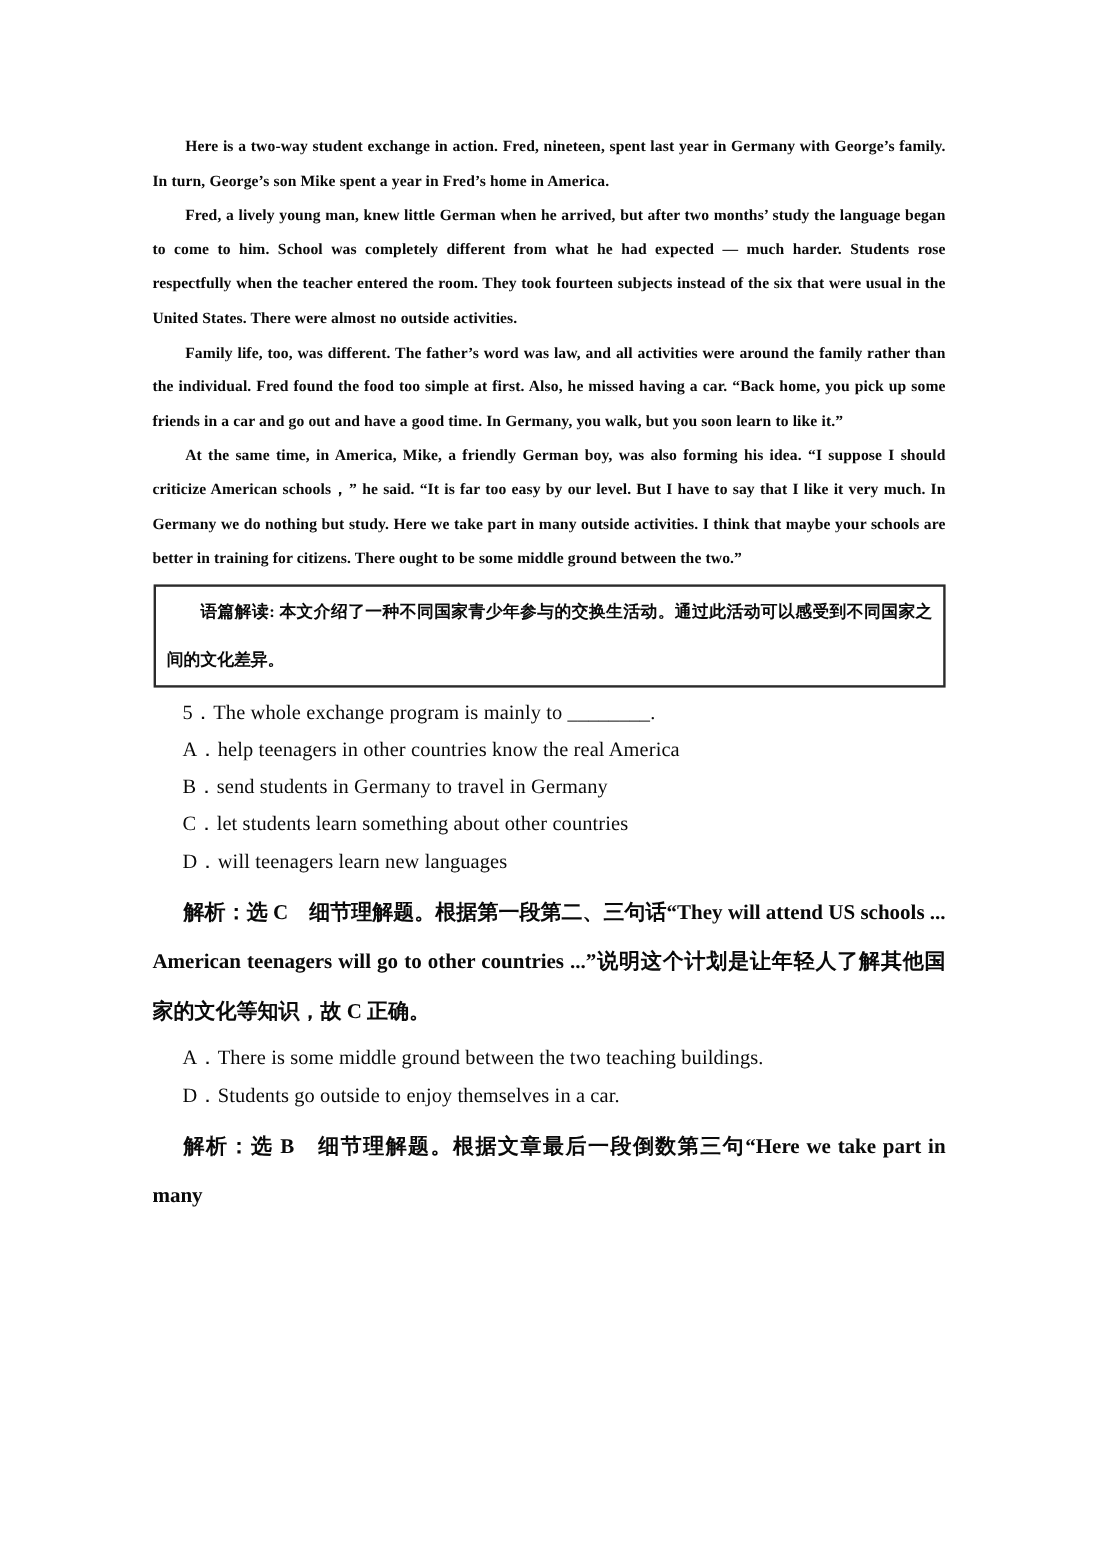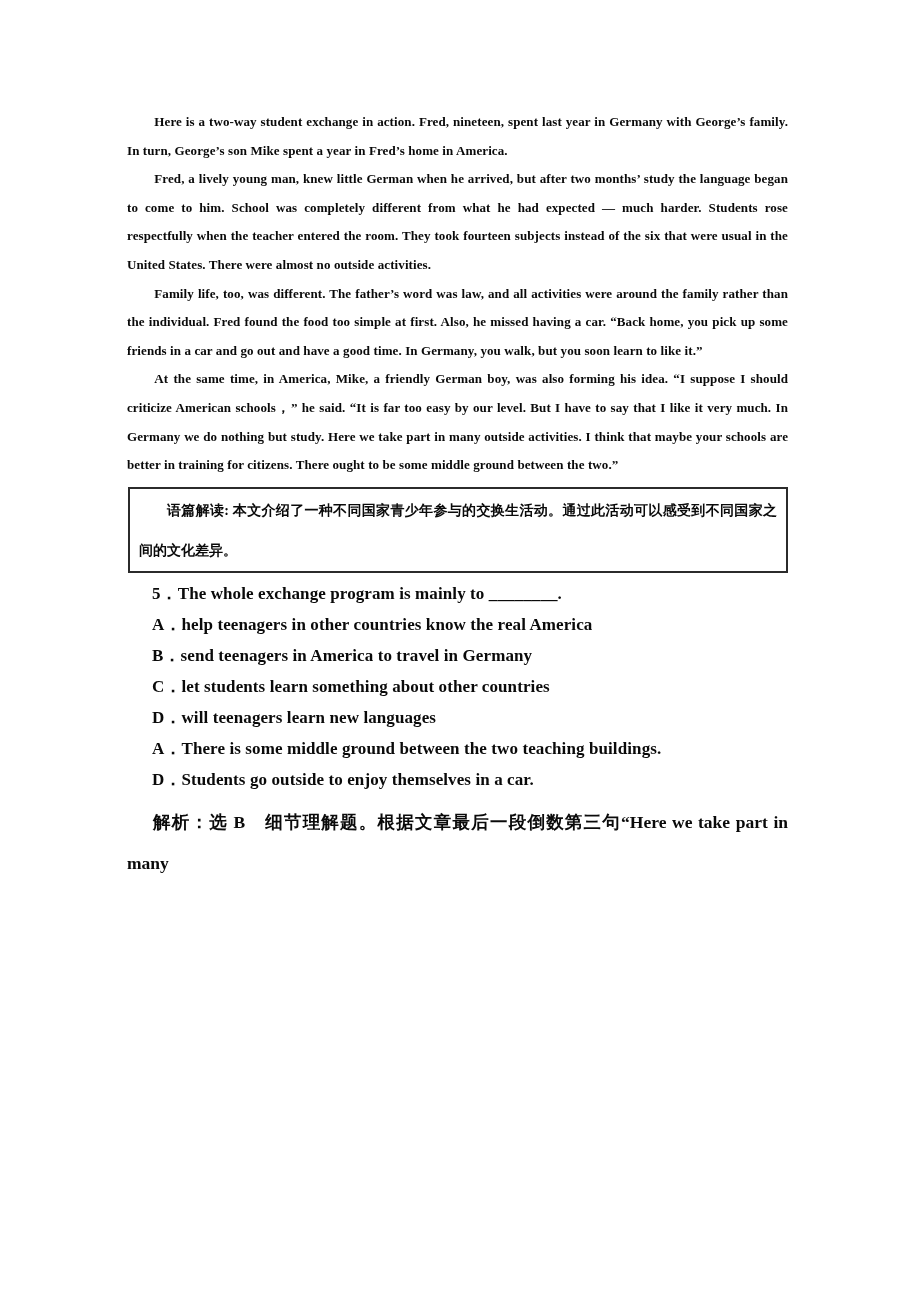--- a/index.html
+++ b/index.html
@@ -41,21 +41,21 @@
     font-weight: bold;
     font-size: 14px;
     line-height: 40px;
     text-align: justify;
     text-indent: 2em;
     margin: 0;
   }
   
   .q-line {
     font-family: "Liberation Serif", "DejaVu Serif", serif;
-    font-weight: bold;
+    font-weight: normal;
     font-size: 17px;
     line-height: 31px;
     padding-left: 25px;
     margin: 0;
     letter-spacing: 0.1px;
   }
   .q-first {
     margin-top: 5px;
   }
   
@@ -80,23 +80,24 @@
   <p class="para">Family life, too, was different. The father’s word was law, and all activities were around the family rather than the individual. Fred found the food too simple at first. Also, he missed having a car. “Back home, you pick up some friends in a car and go out and have a good time. In Germany, you walk, but you soon learn to like it.”</p>
   <p class="para">At the same time, in America, Mike, a friendly German boy, was also forming his idea. “I suppose I should criticize American schools，” he said. “It is far too easy by our level. But I have to say that I like it very much. In Germany we do nothing but study. Here we take part in many outside activities. I think that maybe your schools are better in training for citizens. There ought to be some middle ground between the two.”</p>
 
   <div class="note-box">
     <p class="note-text"><span>语篇解读: </span><span>本文介绍了一种不同国家青少年参与的交换生活动。通过此活动可以感受到不同国家之间的文化差异。</span></p>
   </div>
 
   <section>
     <div class="q-line q-first"><span>5．</span><span>The whole exchange program is mainly to ________.</span></div>
     <div class="q-line">A．help teenagers in other countries know the real America</div>
-    <div class="q-line">B．send teenagers in America to travel in Germany</div>
+    <div class="q-line">B．send students in Germany to travel in Germany</div>
     <div class="q-line">C．let students learn something about other countries</div>
     <div class="q-line">D．will teenagers learn new languages</div>
+    <p class="analysis">解析：选 C　细节理解题。根据第一段第二、三句话“They will attend US schools ... American teenagers will go to other countries ...”说明这个计划是让年轻人了解其他国家的文化等知识，故 C 正确。</p>
   </section>
 
   <section>
     <div class="q-line">A．There is some middle ground between the two teaching buildings.</div>
     <div class="q-line">D．Students go outside to enjoy themselves in a car.</div>
     <p class="analysis">解析：选 B　细节理解题。根据文章最后一段倒数第三句“Here we take part in many</p>
   </section>
 
 </div>
 

